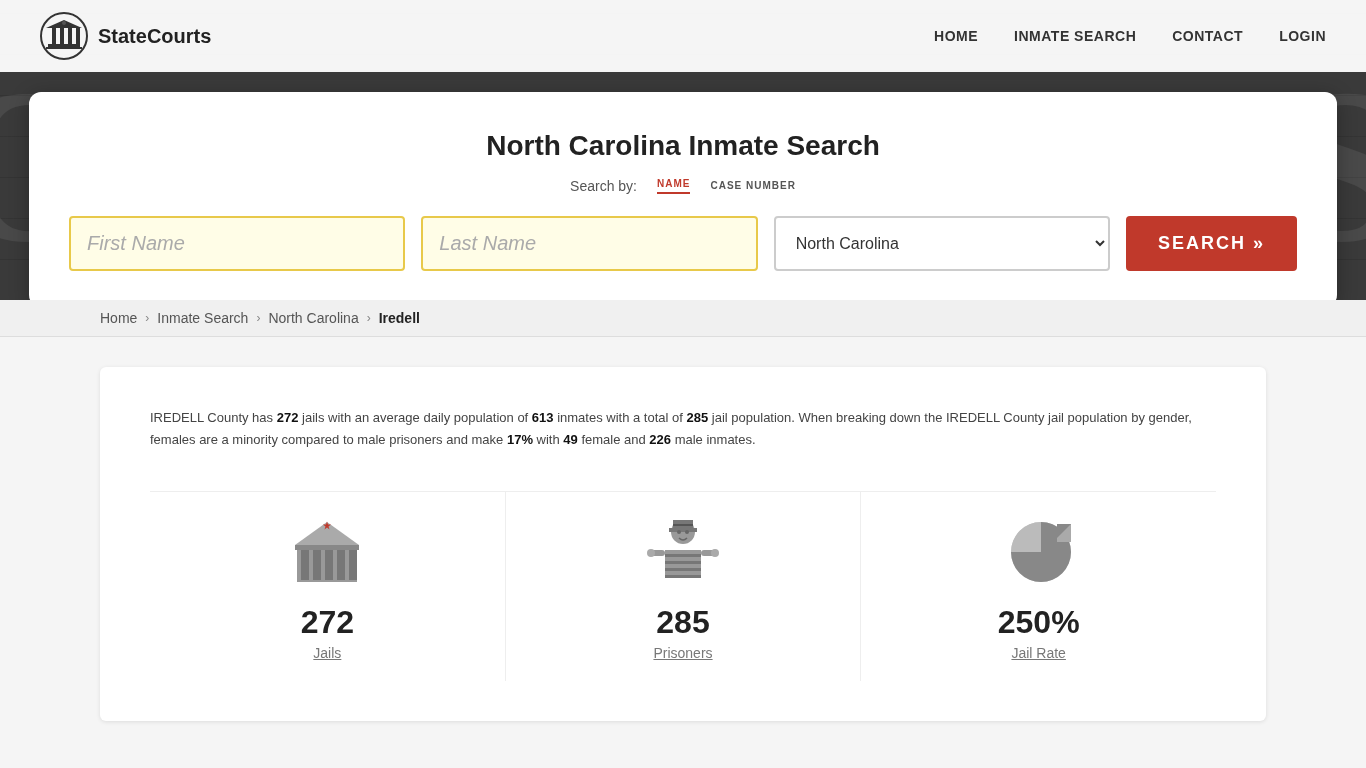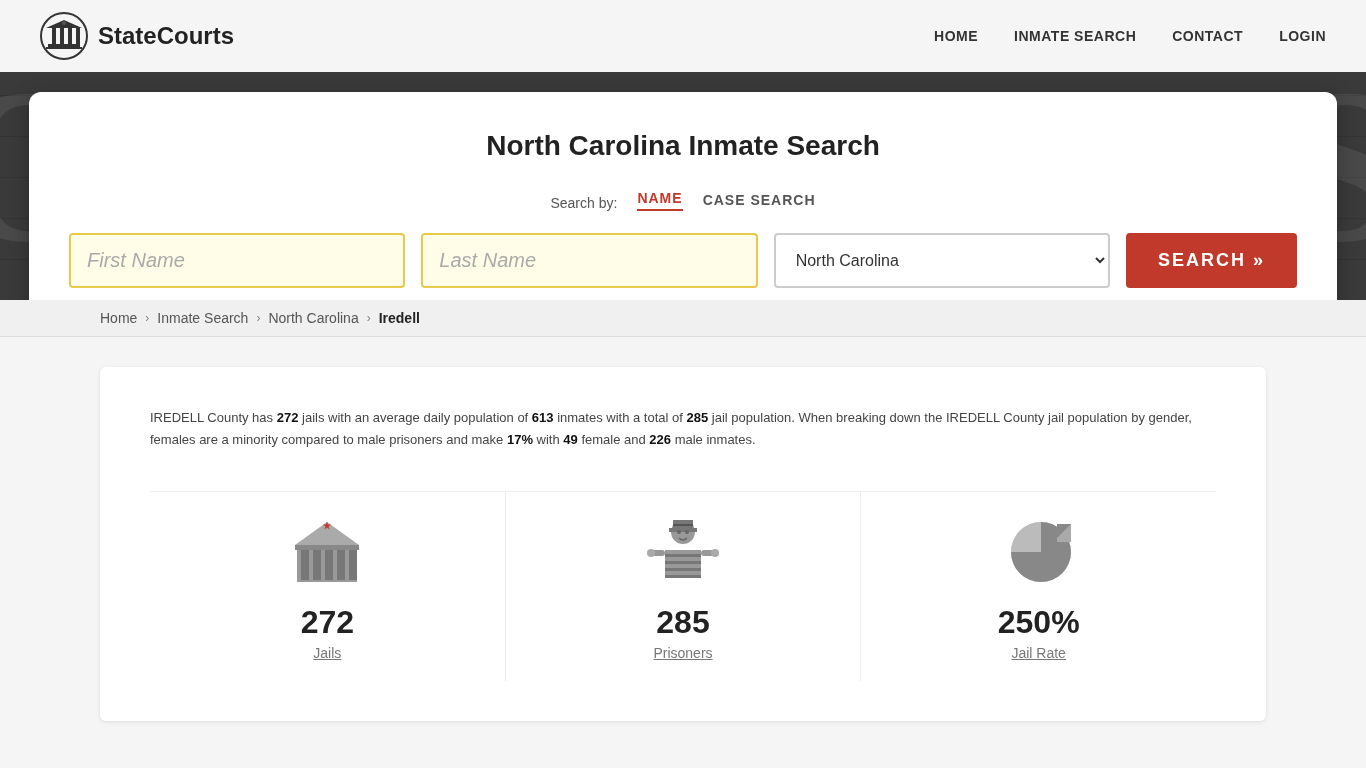--- a/index.html
+++ b/index.html
@@ -60,21 +60,21 @@
       display: flex;
       align-items: center;
       gap: 10px;
       text-decoration: none;
     }
     .nav-logo-icon {
       width: 48px;
       height: 48px;
     }
     .nav-logo-text {
-      font-size: 24px;
+      font-size: 20px;
       font-weight: bold;
       color: #222;
     }
     .nav-links {
       display: flex;
       align-items: center;
       gap: 36px;
     }
     .nav-link {
       font-size: 14px;
@@ -115,27 +115,26 @@
       align-items: flex-end;
       justify-content: center;
       gap: 20px;
       margin-bottom: 22px;
     }
     .search-by-label {
       font-size: 14px;
       color: #555;
     }
     .search-tab {
-      font-size: 14px;
+      font-size: 10px;
       font-weight: 700;
       letter-spacing: 1px;
       color: #555;
       cursor: pointer;
       padding-bottom: 3px;
-      margin-top: 12px;
     }
     .search-tab.active {
       color: #c0392b;
       border-bottom: 2px solid #c0392b;
     }
     .search-inputs-row {
       display: flex;
       gap: 16px;
       align-items: stretch;
     }
@@ -299,21 +298,21 @@
       <a class="nav-link" href="#">LOGIN</a>
     </div>
   </nav>
 
   <div class="search-card-wrapper">
     <div class="search-card">
       <h1 class="search-card-title">North Carolina Inmate Search</h1>
       <div class="search-by-row">
         <span class="search-by-label">Search by:</span>
         <span class="search-tab active">NAME</span>
-        <span class="search-tab">CASE SEARCH</span>
+        <span class="search-tab">CASE NUMBER</span>
       </div>
       <div class="search-inputs-row">
         <input class="search-input-field" type="text" placeholder="First Name" style="">
         <input class="search-input-field" type="text" placeholder="Last Name" style="">
         <select class="state-select">
           <option>North Carolina</option>
           <option>Alabama</option>
           <option>Alaska</option>
           <option>Arizona</option>
           <option>Arkansas</option>

